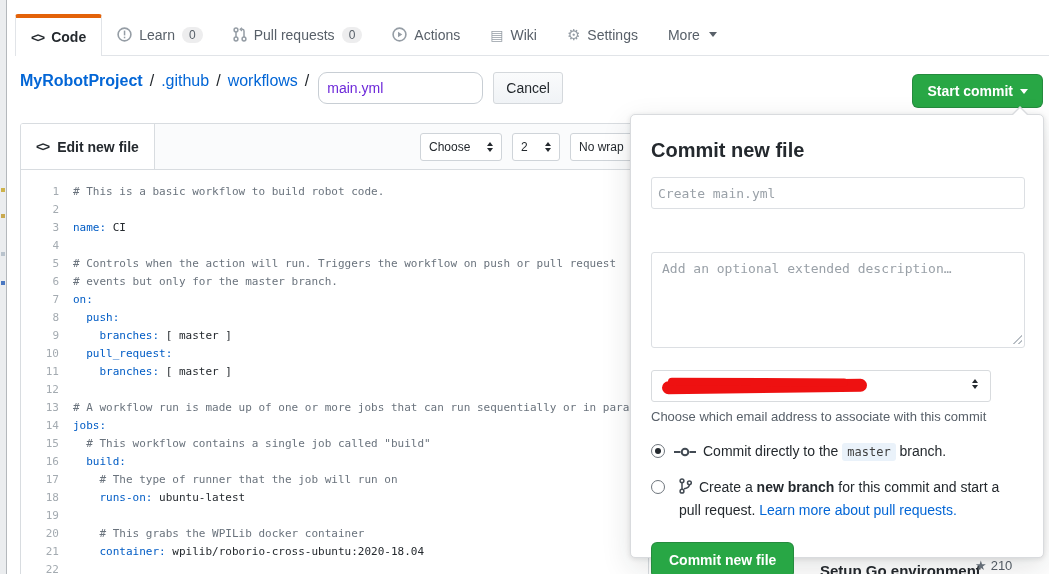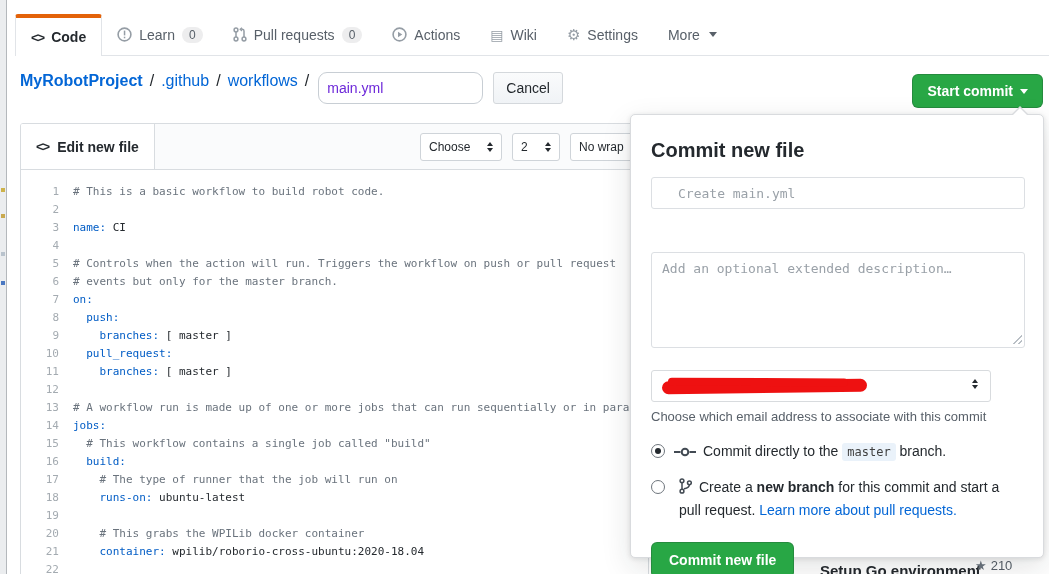--- a/index.html
+++ b/index.html
@@ -92,21 +92,21 @@
   .dialog { position:absolute; left:630px; top:114px; width:414px; height:444px; background:#fff;
             border:1px solid #d9dbde; border-radius:5px; z-index:5; padding:20px;
             box-shadow:0 1px 5px rgba(27,31,35,.12), 0 10px 30px rgba(27,31,35,.12); }
   .pop-caret, .pop-caret::after { position:absolute; width:0; height:0;
             border-left:9px solid transparent; border-right:9px solid transparent; }
   .pop-caret { top:-9px; right:14px; border-bottom:9px solid #d9dbde; }
   .pop-caret::after { content:""; left:-9px; top:1.5px; border-bottom:9px solid #fff; }
 
   .dlg-title { font-size:20px; font-weight:600; color:#24292e; margin-top:4px; }
   .dlg-input { display:block; width:374px; height:32px; margin-top:15px; border:1px solid #dcdfe3;
-               border-radius:3px; padding:0 26px; font-family:"DejaVu Sans Mono", monospace;
+               border-radius:3px; padding:0 6px; font-family:"DejaVu Sans Mono", monospace;
                font-size:13px; color:#24292e; outline:none; background:#fff; }
   .dlg-textarea { display:block; width:374px; height:96px; margin-top:12px; border:1px solid #dcdfe3;
                   border-radius:3px; padding:8px 10px; font-family:"DejaVu Sans Mono", monospace;
                   font-size:13px; color:#24292e; outline:none; resize:none; background:#fff; position:relative; }
   .dlg-input::placeholder, .dlg-textarea::placeholder { color:#9aa1a8; }
   .ta-wrap { position:relative; width:374px;margin-top:43px; }
   .resize-grip { position:absolute; right:3px; bottom:4px; width:10px; height:10px;
                  background:repeating-linear-gradient(-45deg, transparent 0 2px, #b9bfc5 2px 3.5px);
                  clip-path:polygon(100% 0, 100% 100%, 0 100%); pointer-events:none; }
 

